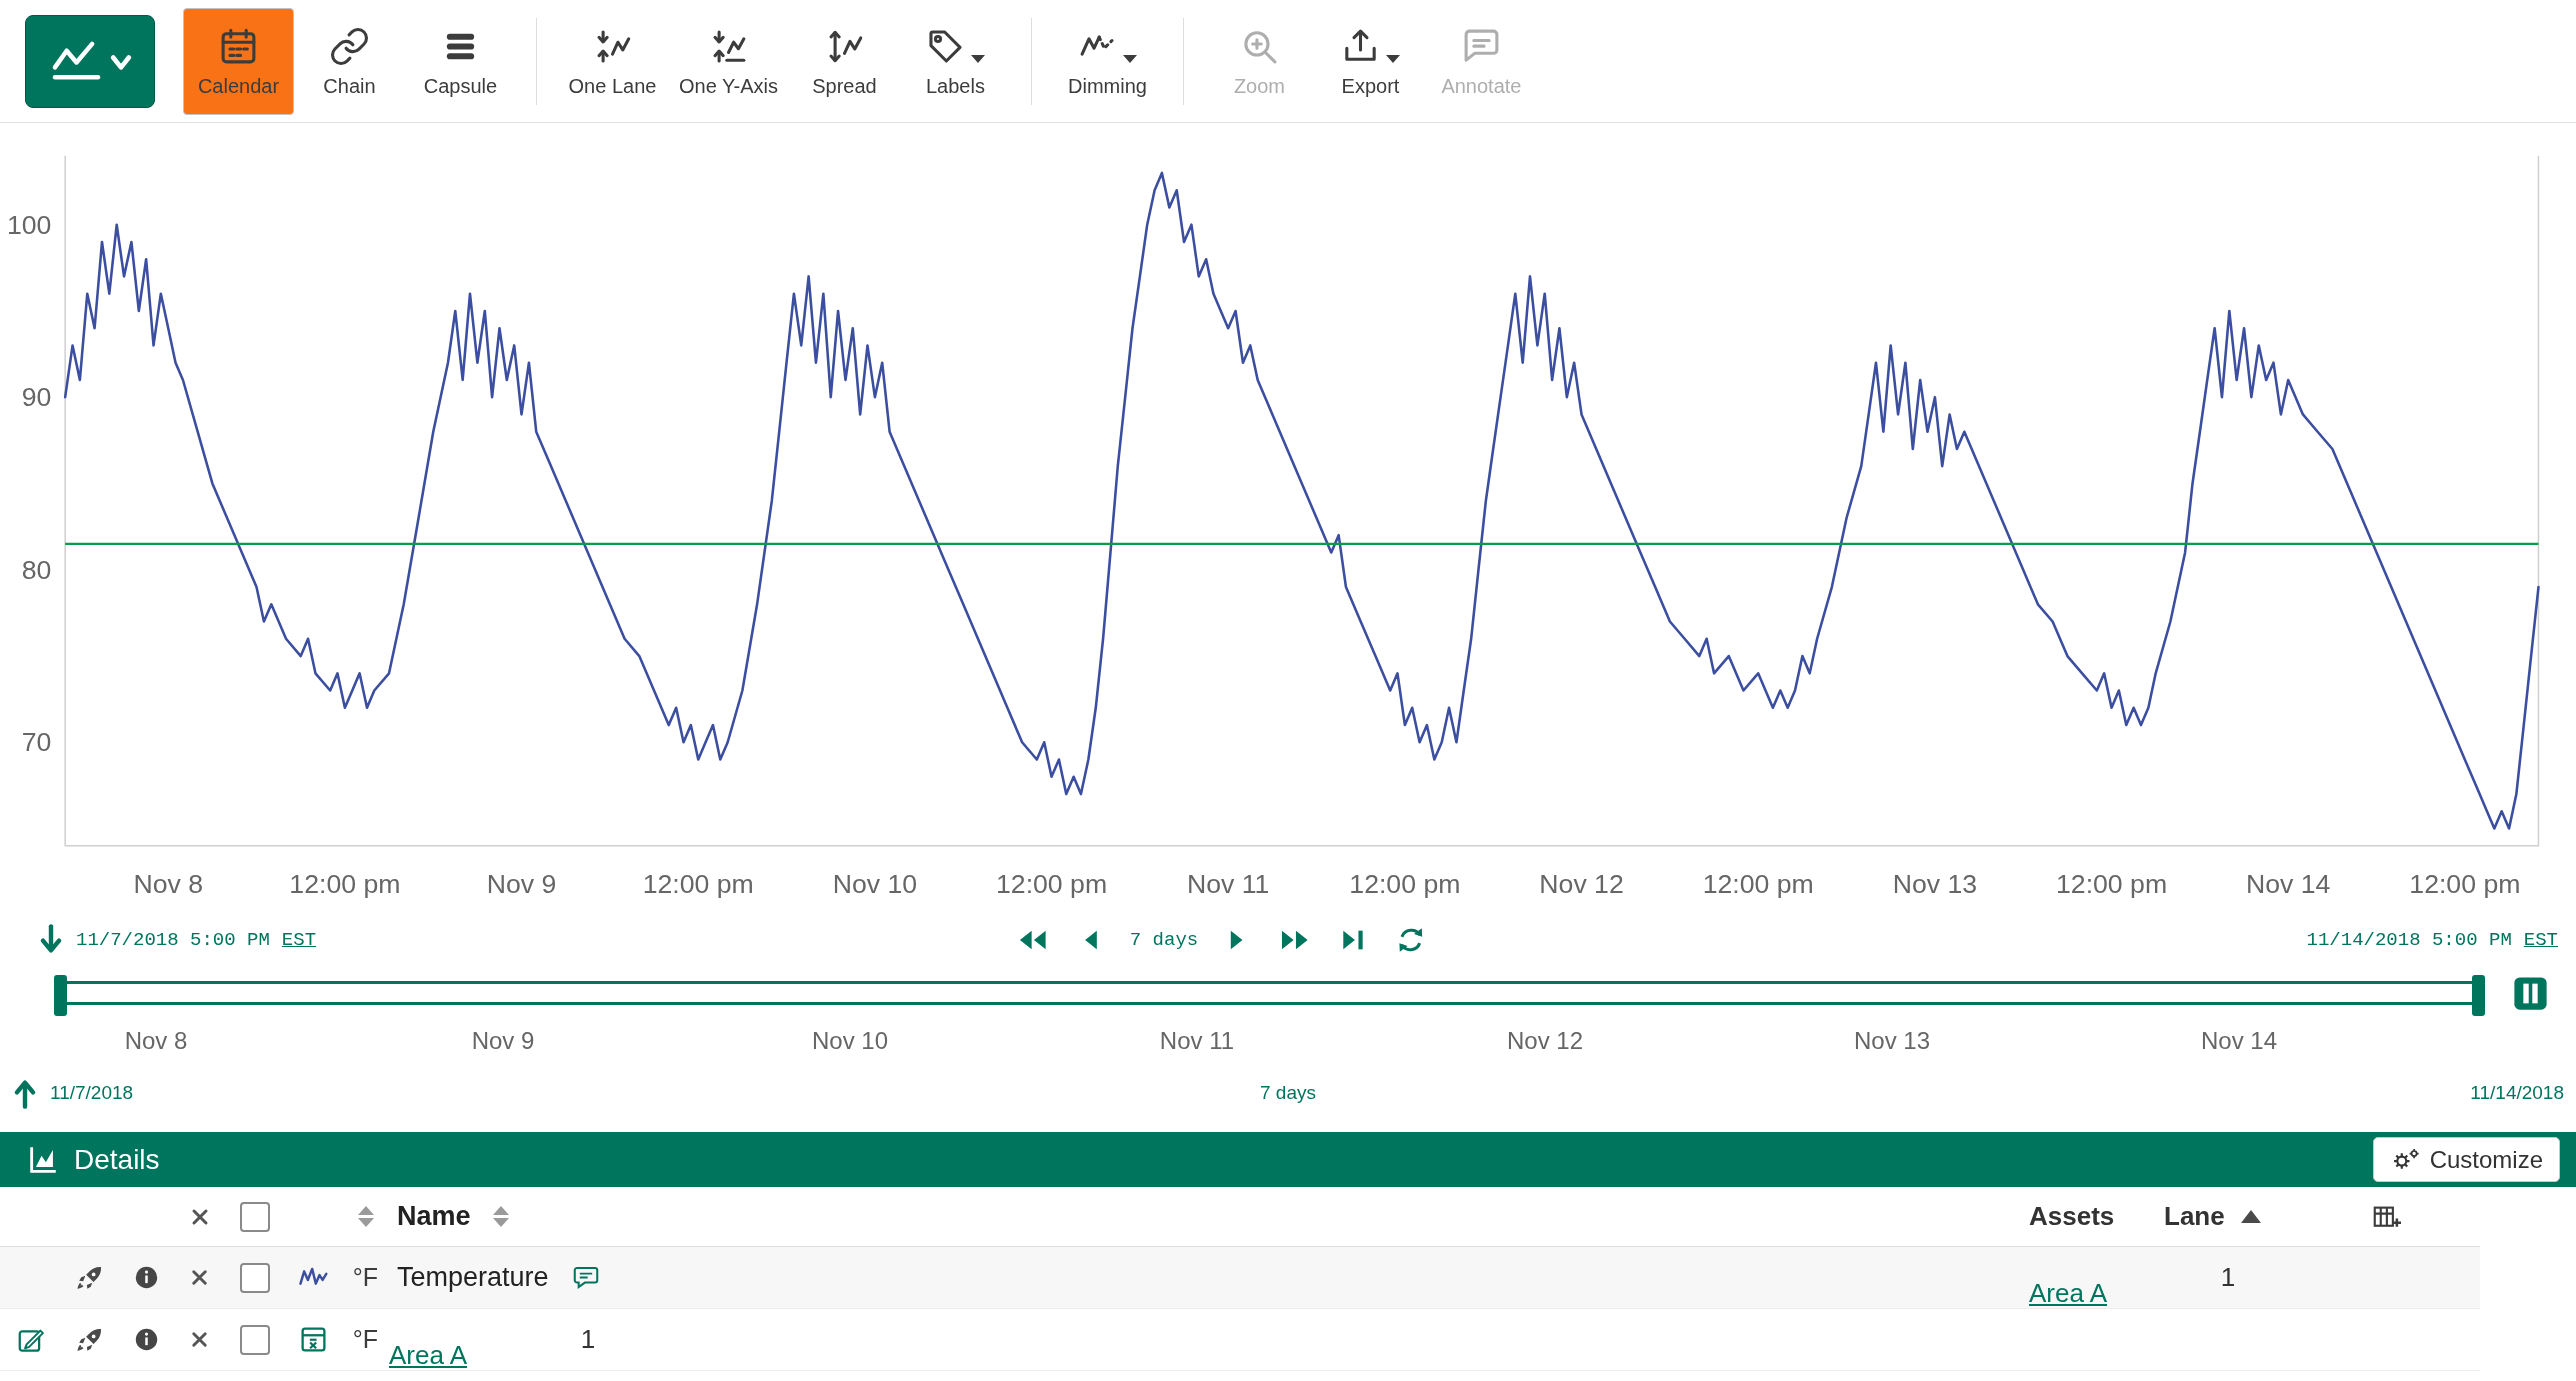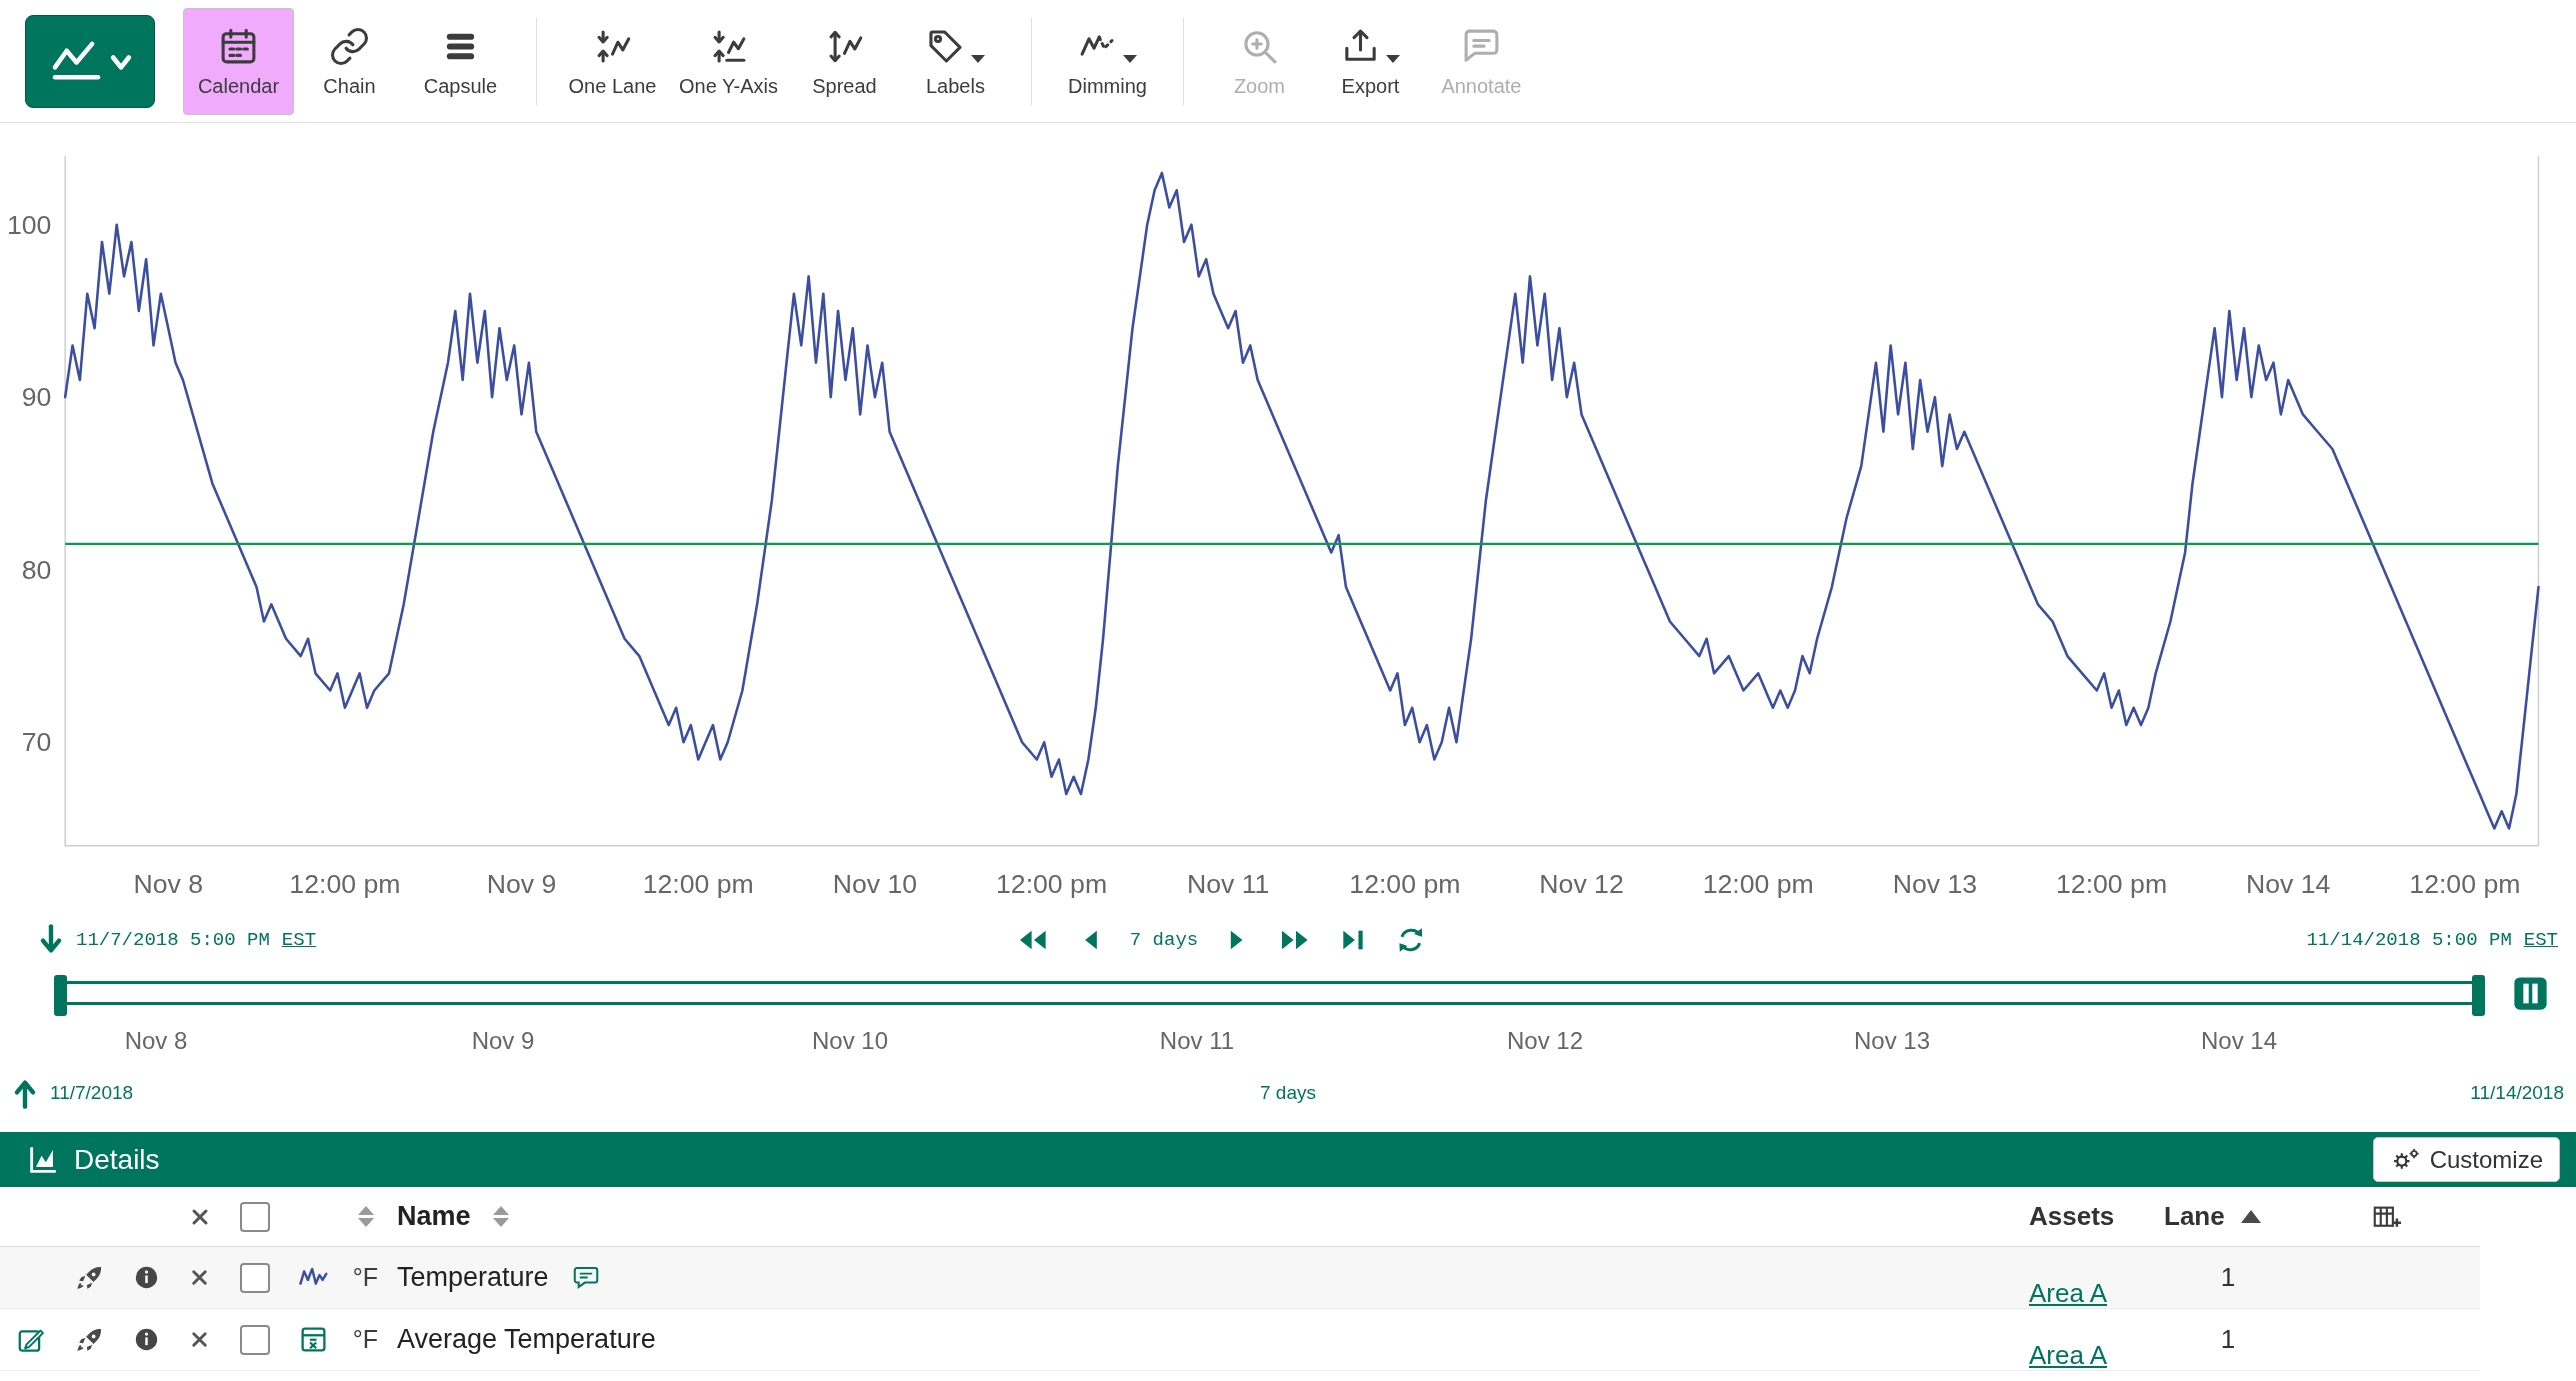--- a/index.html
+++ b/index.html
@@ -6,21 +6,21 @@
   .app{position:relative;width:2576px;height:1381px;background:#fff;overflow:hidden;}
 
   
   .toolbar{position:absolute;top:0;left:0;width:2576px;height:123px;border-bottom:1px solid #e0e0e0;
            display:flex;align-items:center;padding-left:25px;box-sizing:border-box;background:#fff;}
   .brand-btn{width:130px;height:93px;background:var(--brand,#00755e);border:1px solid #005947;border-radius:8px;
              display:flex;align-items:center;justify-content:center;gap:4px;cursor:pointer;margin-right:28px;flex:none;}
   .titem{display:flex;flex-direction:column;align-items:center;justify-content:center;gap:9px;
          min-width:111px;height:107px;padding:0 10px;background:none;border:1px solid transparent;
          color:#3c3c3c;font-size:20px;font-family:inherit;cursor:pointer;flex:none;}
-  .titem.active{border:1px solid #c3c3c3;background:#f0abfc;border-radius:4px;}
+  .titem.active{border:1px solid #c3c3c3;background:#f97316;border-radius:4px;}
   .titem.disabled{color:#aeaeae;cursor:default;}
   .titem .lbl{line-height:1;}
   .icon-row{display:flex;align-items:flex-end;gap:5px;}
   .caret{width:0;height:0;border-left:7px solid transparent;border-right:7px solid transparent;
          border-top:8px solid currentColor;margin-bottom:4px;}
   .tsep{width:1px;height:87px;background:#ddd;margin:0 20px;flex:none;}
   .ti{stroke:currentColor;fill:none;stroke-width:1.8;stroke-linecap:round;stroke-linejoin:round;}
 
   
   #trend-svg{position:absolute;top:124px;left:0;}
@@ -521,23 +521,20 @@
         <svg width="29" height="29" viewBox="0 0 24 24">
           <rect x="3" y="3" width="18" height="18" rx="2" fill="#fff" stroke="#00755e" stroke-width="1.9"></rect>
           <path d="M3 8.5h18" stroke="#00755e" stroke-width="1.9"></path>
           <path d="M9 12.2h5.5" stroke="#00755e" stroke-width="1.8"></path>
           <path d="M9.2 14.5l5 4.8M14.2 14.5l-5 4.8" stroke="#00755e" stroke-width="1.8"></path>
         </svg>
       </div>
       <div class="c-unit">
           <span>°F</span>
         </div>
-      <div class="c-name">
-        <span>Average Temperature</span>
-      </div>
       <div class="c-assets">
           <a class="asset-link">Area A</a>
         </div>
       <div class="c-lane center">
           <span>1</span>
         </div>
       <div class="c-end"></div>
     </div>
 
   </div>

